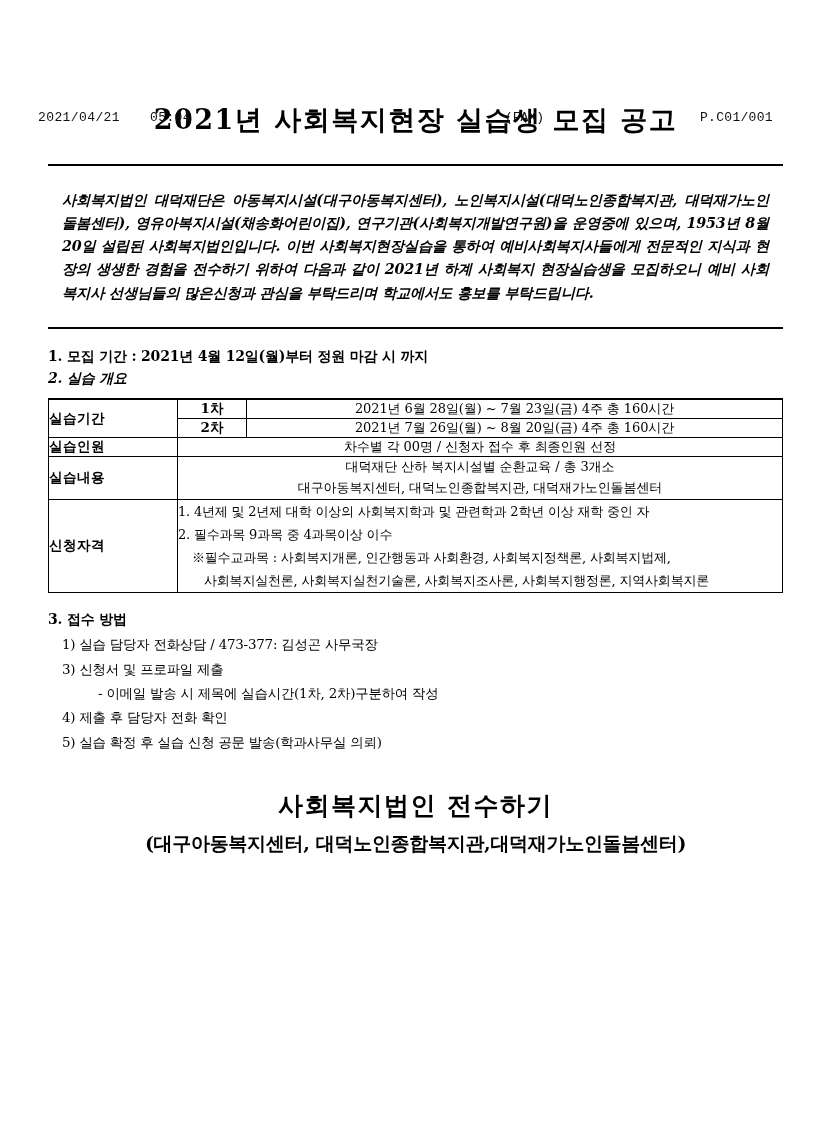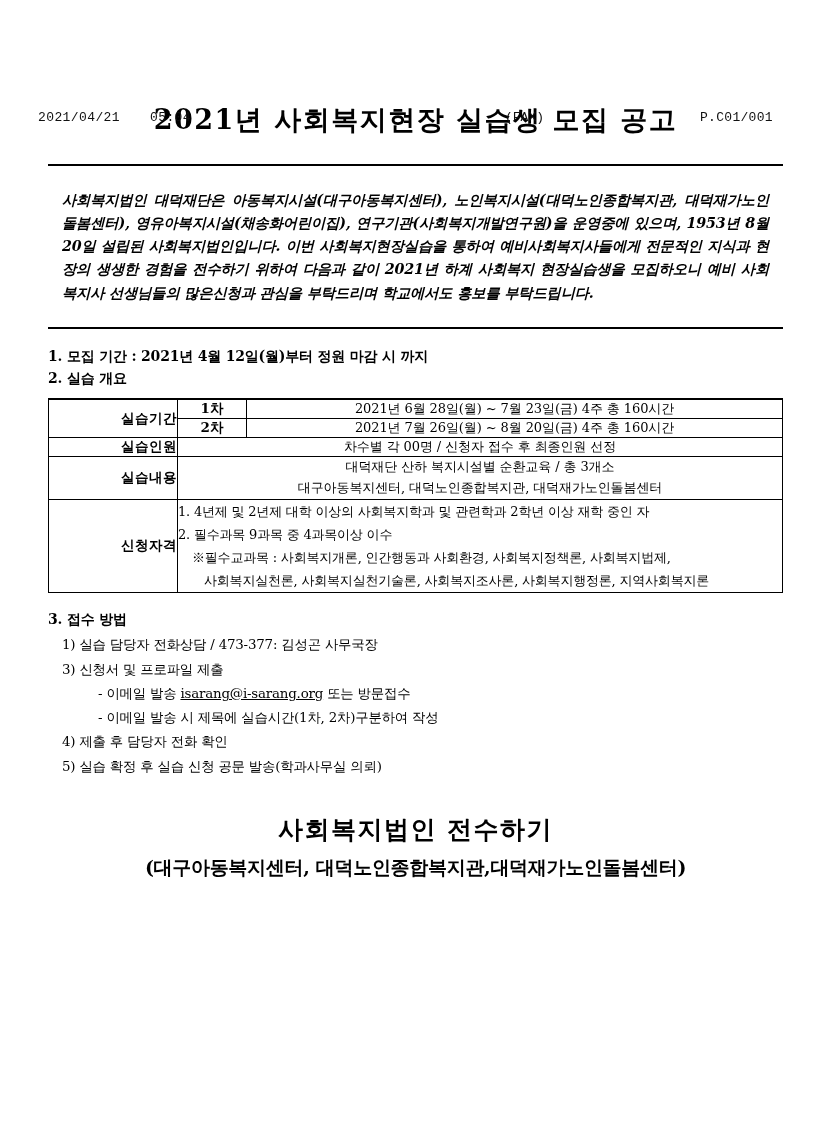--- a/index.html
+++ b/index.html
@@ -69,38 +69,38 @@
   
   .sec-line {
     font-size: 14px;
     font-weight: bold;
     letter-spacing: -0.2px;
     margin: 0;
     line-height: 1.55;
     font-family: "DejaVu Serif", "Liberation Serif", serif;
   }
   .sec-1 { margin-top: 17px; }
-  .sec-2 { margin-top: 1px; margin-bottom: 8px; }
+  .sec-2 { margin-top: 1px; margin-bottom: 8px; font-style: italic; }
 
   
   table.info {
     width: 100%;
     border-collapse: collapse;
     table-layout: fixed;
     font-size: 13px;
     font-family: "DejaVu Serif", "Liberation Serif", serif;
   }
   table.info td {
     border: 1px solid #000;
     padding: 0;
     vertical-align: middle;
   }
   table.info td.thick-top { border-top: 2px solid #000; }
   .lbl {
-    text-align: right;
+    text-align: left;
     font-weight: bold;
     font-size: 13.5px;
     letter-spacing: 0.5px;
     width: 128px;
   }
   .sub {
     text-align: center;
     font-weight: bold;
     font-size: 13.5px;
     width: 68px;
@@ -226,21 +226,20 @@
     </tbody>
   </table>
 
   <div class="apply-title">3. 접수 방법</div>
   <ul class="apply-list">
     <li>
       <span>1) 실습 담당자 전화상담 / 473-377: 김성곤 사무국장</span>
     </li>
     <li>
       <span>3) 신청서 및 프로파일 제출</span>
-      <span class="sub-item"><span>- 이메일 발송 </span><a class="email-link" href="#">isarang@i-sarang.org</a><span> 또는 방문접수</span></span>
       <span class="sub-item">- 이메일 발송 시 제목에 실습시간(1차, 2차)구분하여 작성</span>
     </li>
     <li>
       <span>4) 제출 후 담당자 전화 확인</span>
     </li>
     <li>
       <span>5) 실습 확정 후 실습 신청 공문 발송(학과사무실 의뢰)</span>
     </li>
   </ul>
 

